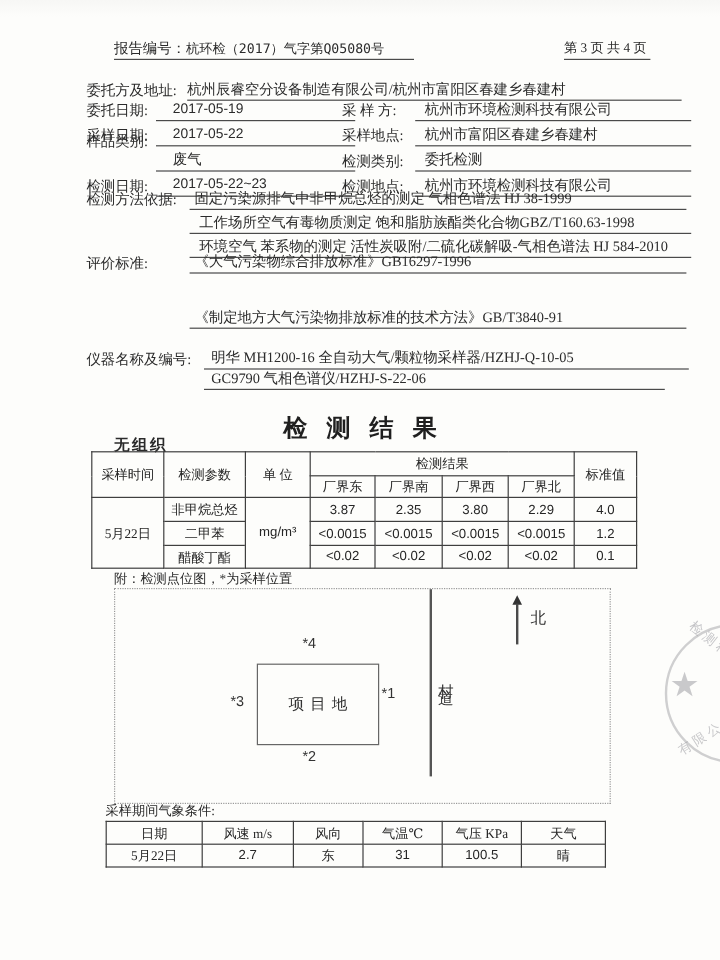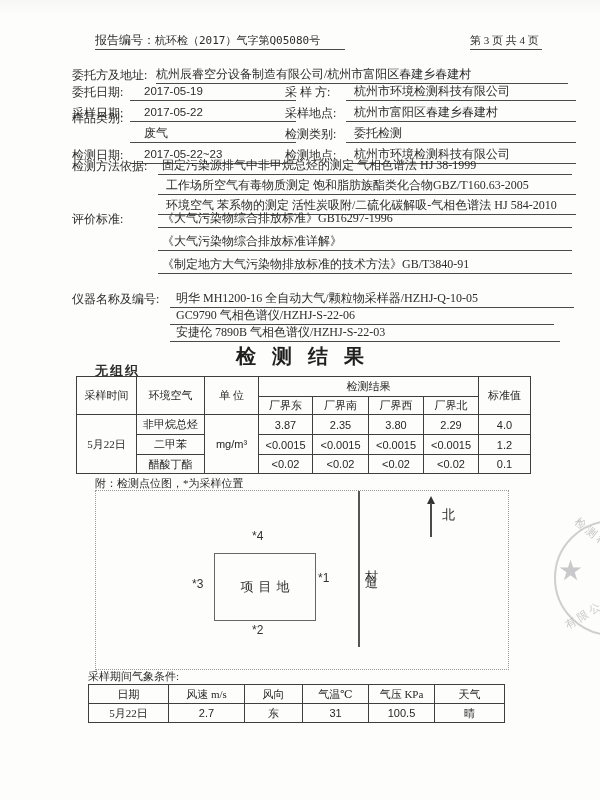--- a/index.html
+++ b/index.html
@@ -63,52 +63,50 @@
   <div class="t" style="left:285px;top:127px;">检测类别:</div>
   <div class="t ul" style="left:346px;top:126px;width:222px;padding-left:8px;">委托检测</div>
 
   <div class="t" style="left:72px;top:148px;">检测日期:</div>
   <div class="t ul sans" style="left:130px;top:147px;width:152px;padding-left:14px;font-size:11.5px;">2017-05-22~23</div>
   <div class="t" style="left:285px;top:148px;">检测地点:</div>
   <div class="t ul" style="left:346px;top:147px;width:222px;padding-left:8px;">杭州市环境检测科技有限公司</div>
 
   <div class="t" style="left:72px;top:159px;">检测方法依据:</div>
   <div class="t ul" style="left:158px;top:158px;width:410px;padding-left:4px;">固定污染源排气中非甲烷总烃的测定 气相色谱法 HJ 38-1999</div>
-  <div class="t ul" style="left:158px;top:178px;width:410px;padding-left:8px;">工作场所空气有毒物质测定 饱和脂肪族酯类化合物GBZ/T160.63-2005</div>
+  <div class="t ul" style="left:158px;top:178px;width:410px;padding-left:8px;">工作场所空气有毒物质测定 饱和脂肪族酯类化合物GBZ/T160.63-1998</div>
   <div class="t ul" style="left:158px;top:198px;width:410px;padding-left:8px;">环境空气 苯系物的测定 活性炭吸附/二硫化碳解吸-气相色谱法 HJ 584-2010</div>
 
   <div class="t" style="left:72px;top:212px;text-align:center;">评价标准:</div>
   <div class="t ul" style="left:158px;top:211px;width:410px;padding-left:4px;">《大气污染物综合排放标准》GB16297-1996</div>
-  <div class="t ul" style="left:158px;top:234px;width:410px;padding-left:4px;">《大气污染物综合排放标准详解》</div>
   <div class="t ul" style="left:158px;top:257px;width:410px;padding-left:4px;">《制定地方大气污染物排放标准的技术方法》GB/T3840-91</div>
 
   <div class="t" style="left:72px;top:292px;">仪器名称及编号:</div>
   <div class="t ul" style="left:170px;top:291px;width:398px;padding-left:6px;">明华 MH1200-16 全自动大气/颗粒物采样器/HZHJ-Q-10-05</div>
   <div class="t ul" style="left:170px;top:308px;width:378px;padding-left:6px;">GC9790 气相色谱仪/HZHJ-S-22-06</div>
-  <div class="t ul" style="left:170px;top:325px;width:384px;padding-left:6px;">安捷伦 7890B 气相色谱仪/HZHJ-S-22-03</div>
 
   <div class="title">检测结果</div>
 
   <div class="t bold" style="left:95px;top:363px;font-size:13px;letter-spacing:2px;">无组织</div>
 
   <table class="mtab">
     <colgroup>
       <col style="width:60px">
         <col style="width:68px">
         <col style="width:54px">
         <col style="width:54px">
       <col style="width:56px">
         <col style="width:55px">
         <col style="width:55px">
         <col style="width:52px">
     </colgroup>
     <tbody>
       <tr style="height:20px">
         <td rowspan="2">采样时间</td>
-        <td rowspan="2">环境空气</td>
+        <td rowspan="2">检测参数</td>
         <td rowspan="2">单 位</td>
         <td colspan="4">检测结果</td>
         <td rowspan="2">标准值</td>
       </tr>
       <tr style="height:18px">
         <td>厂界东</td>
         <td>厂界南</td>
         <td>厂界西</td>
         <td>厂界北</td>
       </tr>

